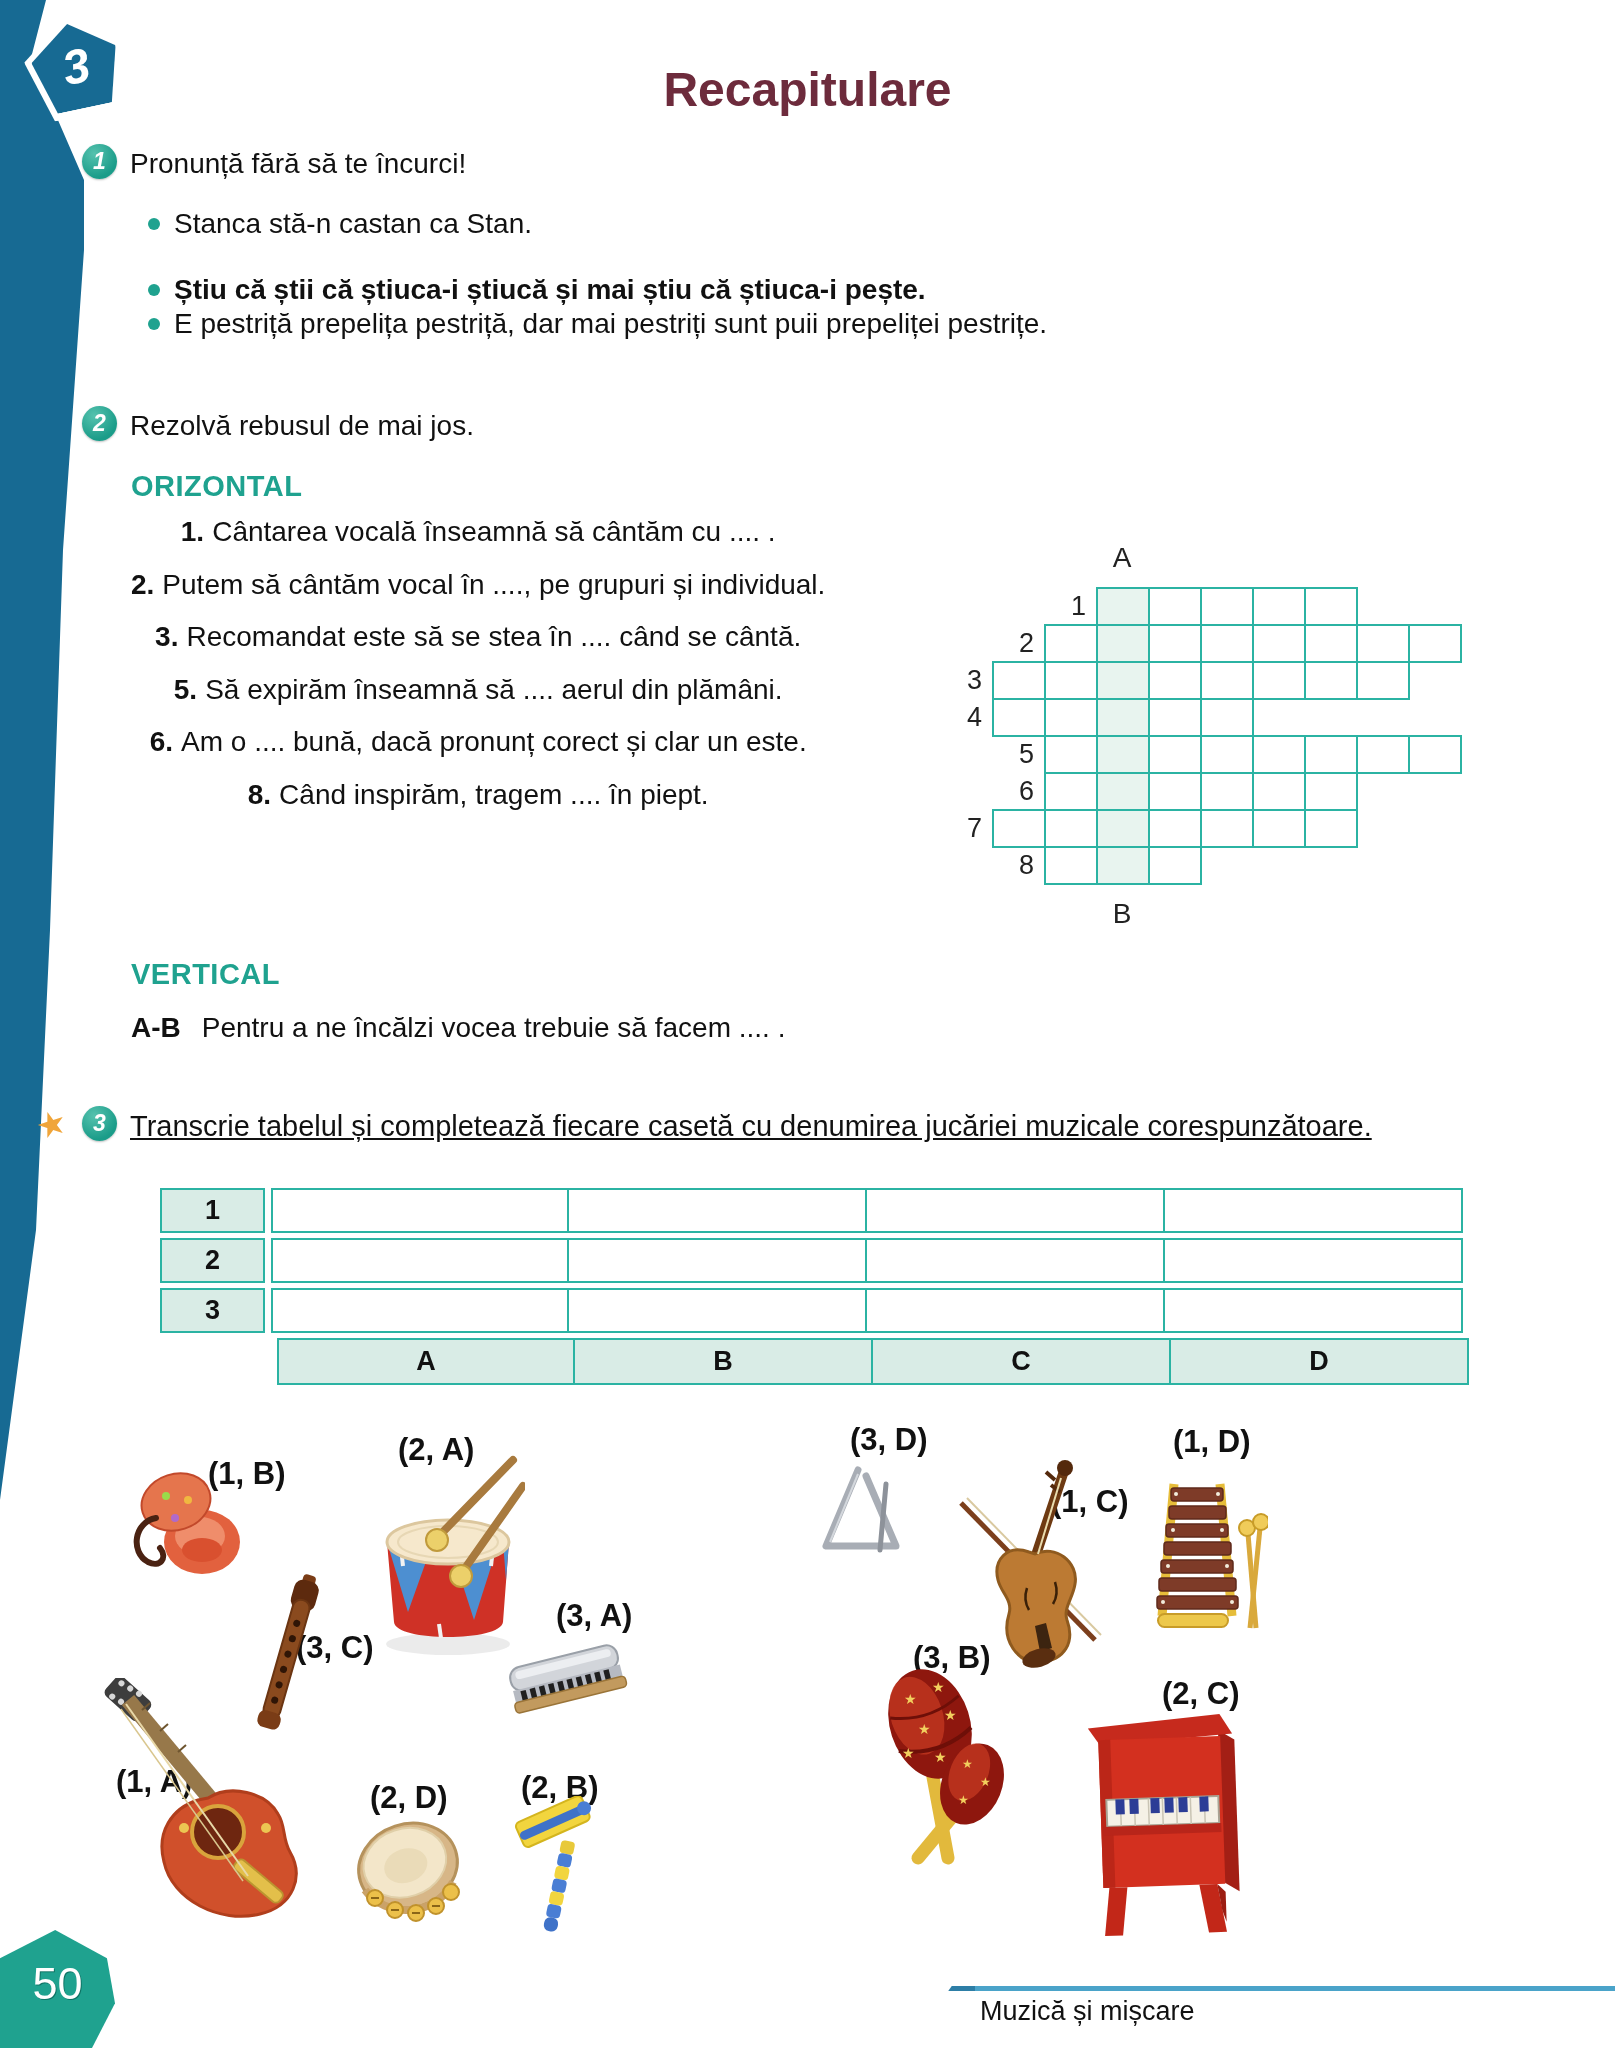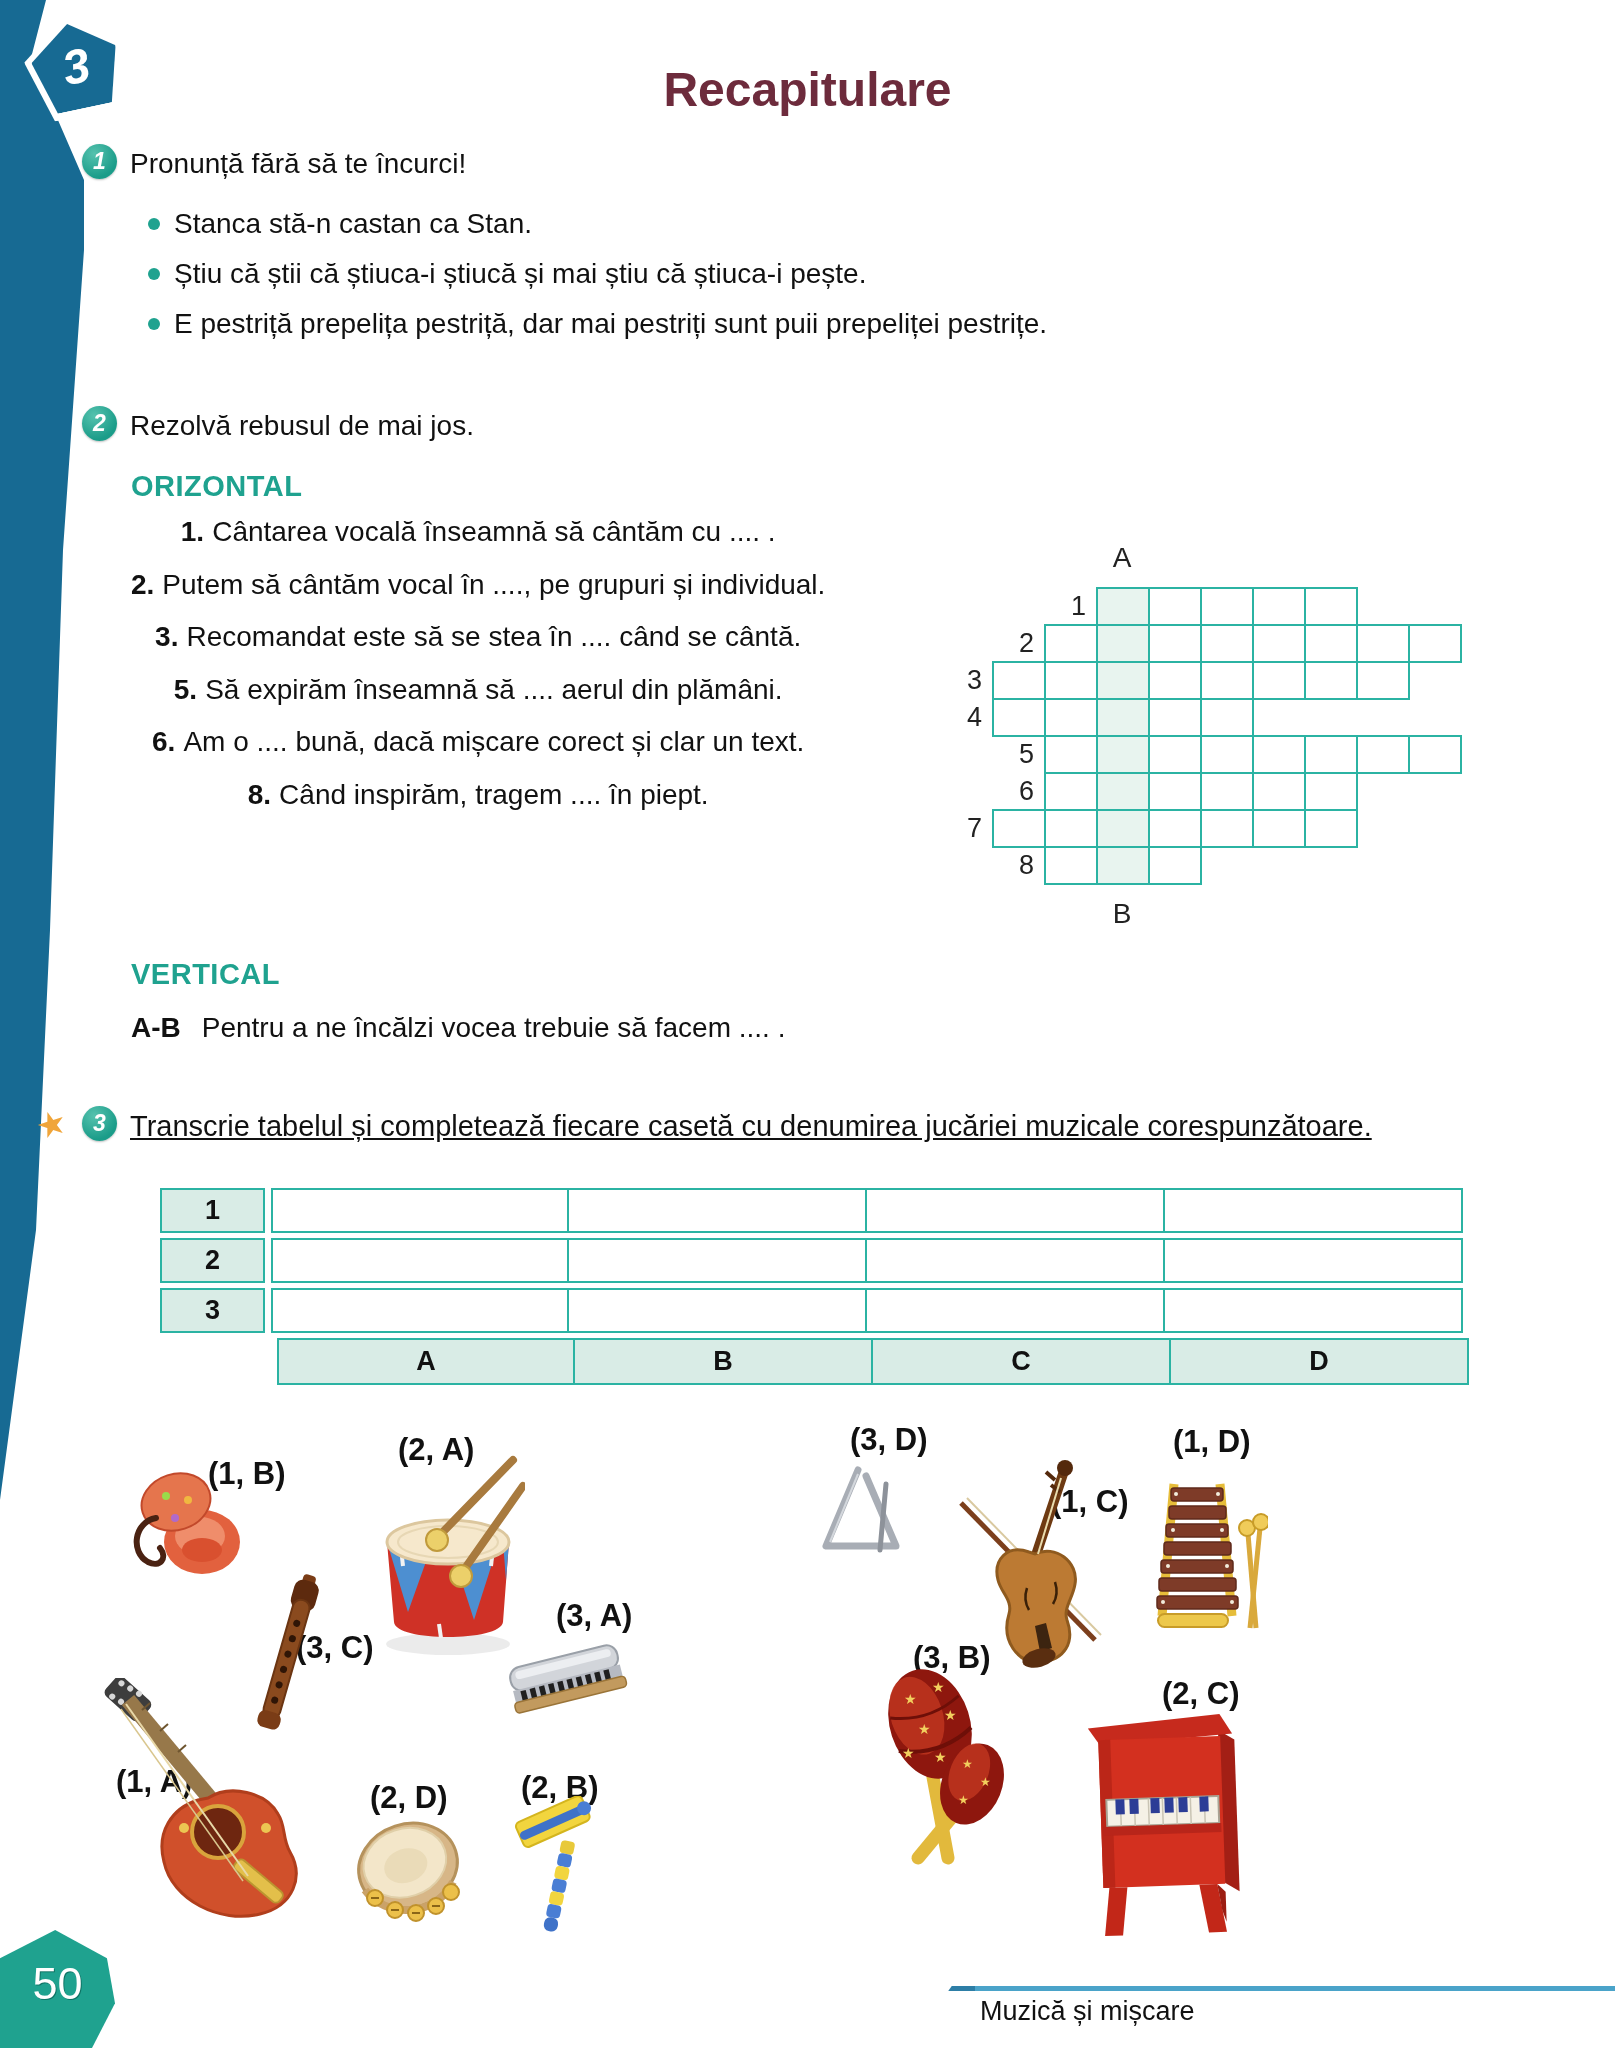--- a/index.html
+++ b/index.html
@@ -92,42 +92,42 @@
 
   <div class="badge" style="left:82px;top:144px;">
     <span>1</span>
   </div>
   <div class="prompt" style="left:130px;top:148px;">Pronunță fără să te încurci!</div>
 
   <div class="bullet-row" style="left:148px;top:208px;">
     <span class="bullet-dot"></span>
     <span>Stanca stă-n castan ca Stan.</span>
   </div>
-  <div class="bullet-row" style="left:148px;top:258px;">
+  <div class="bullet-row" style="left:148px;top:274px;font-weight:bold;">
     <span class="bullet-dot"></span>
     <span>Știu că știi că știuca-i știucă și mai știu că știuca-i pește.</span>
   </div>
   <div class="bullet-row" style="left:148px;top:308px;">
     <span class="bullet-dot"></span>
     <span>E pestriță prepelița pestriță, dar mai pestriți sunt puii prepeliței pestrițe.</span>
   </div>
 
   <div class="badge" style="left:82px;top:406px;">
     <span>2</span>
   </div>
   <div class="prompt" style="left:130px;top:410px;">Rezolvă rebusul de mai jos.</div>
 
   <div class="clue-heading" style="left:131px;top:470px;">ORIZONTAL</div>
 
   <div class="clues">
     <div class="clue"><b>1.</b><span>Cântarea vocală înseamnă să cântăm cu .... .</span></div>
     <div class="clue"><b>2.</b><span>Putem să cântăm vocal în ...., pe grupuri și individual.</span></div>
     <div class="clue"><b>3.</b><span>Recomandat este să se stea în .... când se cântă.</span></div>
     <div class="clue"><b>5.</b><span>Să expirăm înseamnă să ....  aerul din plămâni.</span></div>
-    <div class="clue"><b>6.</b><span>Am o .... bună, dacă mișcare corect și clar un text.</span></div>
+    <div class="clue"><b>6.</b><span>Am o .... bună, dacă pronunț corect și clar un este.</span></div>
     <div class="clue"><b>8.</b><span>Când inspirăm, tragem .... în piept.</span></div>
   </div>
 
   <div class="clue-heading" style="left:131px;top:958px;">VERTICAL</div>
   <div class="vclue">
     <b>A-B</b><span>Pentru a ne încălzi vocea trebuie să facem .... .</span>
   </div>
 
   <div id="crossword">
     <div class="cw-col-label" style="left:153px;top:2px;">A</div>

